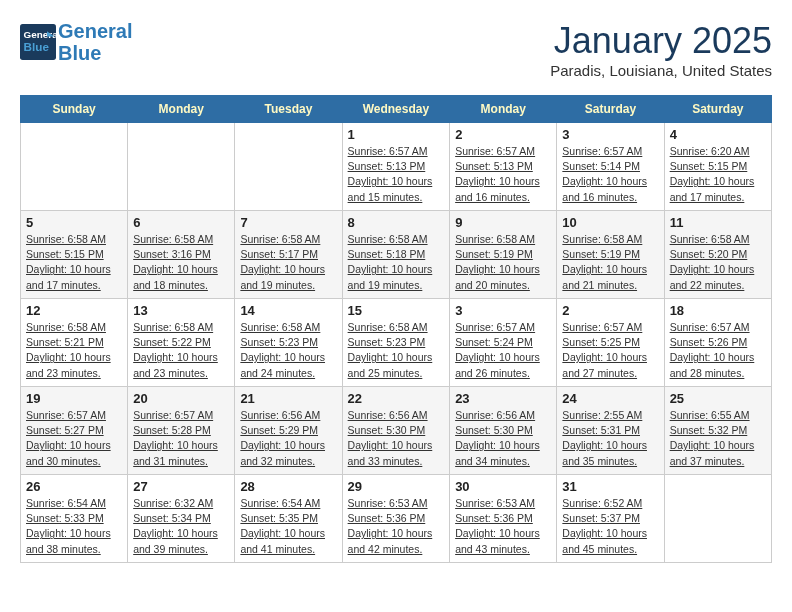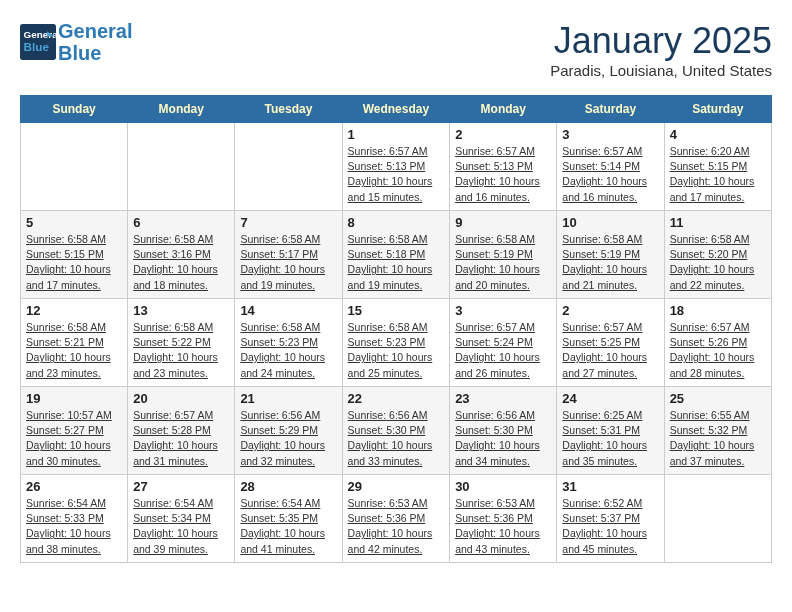--- a/index.html
+++ b/index.html
@@ -258,21 +258,21 @@
           <div class="day-num">18</div>
           <div class="day-detail">Sunrise: 6:57 AM
 Sunset: 5:26 PM
 Daylight: 10 hours
 and 28 minutes.</div>
         </td>
       </tr>
       <tr class="week-row">
         <td>
           <div class="day-num">19</div>
-          <div class="day-detail">Sunrise: 10:57 AM
+          <div class="day-detail">Sunrise: 6:57 AM
 Sunset: 5:27 PM
 Daylight: 10 hours
 and 30 minutes.</div>
         </td>
         <td>
           <div class="day-num">20</div>
           <div class="day-detail">Sunrise: 6:57 AM
 Sunset: 5:28 PM
 Daylight: 10 hours
 and 31 minutes.</div>
@@ -293,21 +293,21 @@
         </td>
         <td>
           <div class="day-num">23</div>
           <div class="day-detail">Sunrise: 6:56 AM
 Sunset: 5:30 PM
 Daylight: 10 hours
 and 34 minutes.</div>
         </td>
         <td>
           <div class="day-num">24</div>
-          <div class="day-detail">Sunrise: 6:25 AM
+          <div class="day-detail">Sunrise: 2:55 AM
 Sunset: 5:31 PM
 Daylight: 10 hours
 and 35 minutes.</div>
         </td>
         <td>
           <div class="day-num">25</div>
           <div class="day-detail">Sunrise: 6:55 AM
 Sunset: 5:32 PM
 Daylight: 10 hours
 and 37 minutes.</div>
@@ -316,21 +316,21 @@
       <tr class="week-row">
         <td>
           <div class="day-num">26</div>
           <div class="day-detail">Sunrise: 6:54 AM
 Sunset: 5:33 PM
 Daylight: 10 hours
 and 38 minutes.</div>
         </td>
         <td>
           <div class="day-num">27</div>
-          <div class="day-detail">Sunrise: 6:54 AM
+          <div class="day-detail">Sunrise: 6:32 AM
 Sunset: 5:34 PM
 Daylight: 10 hours
 and 39 minutes.</div>
         </td>
         <td>
           <div class="day-num">28</div>
           <div class="day-detail">Sunrise: 6:54 AM
 Sunset: 5:35 PM
 Daylight: 10 hours
 and 41 minutes.</div>

